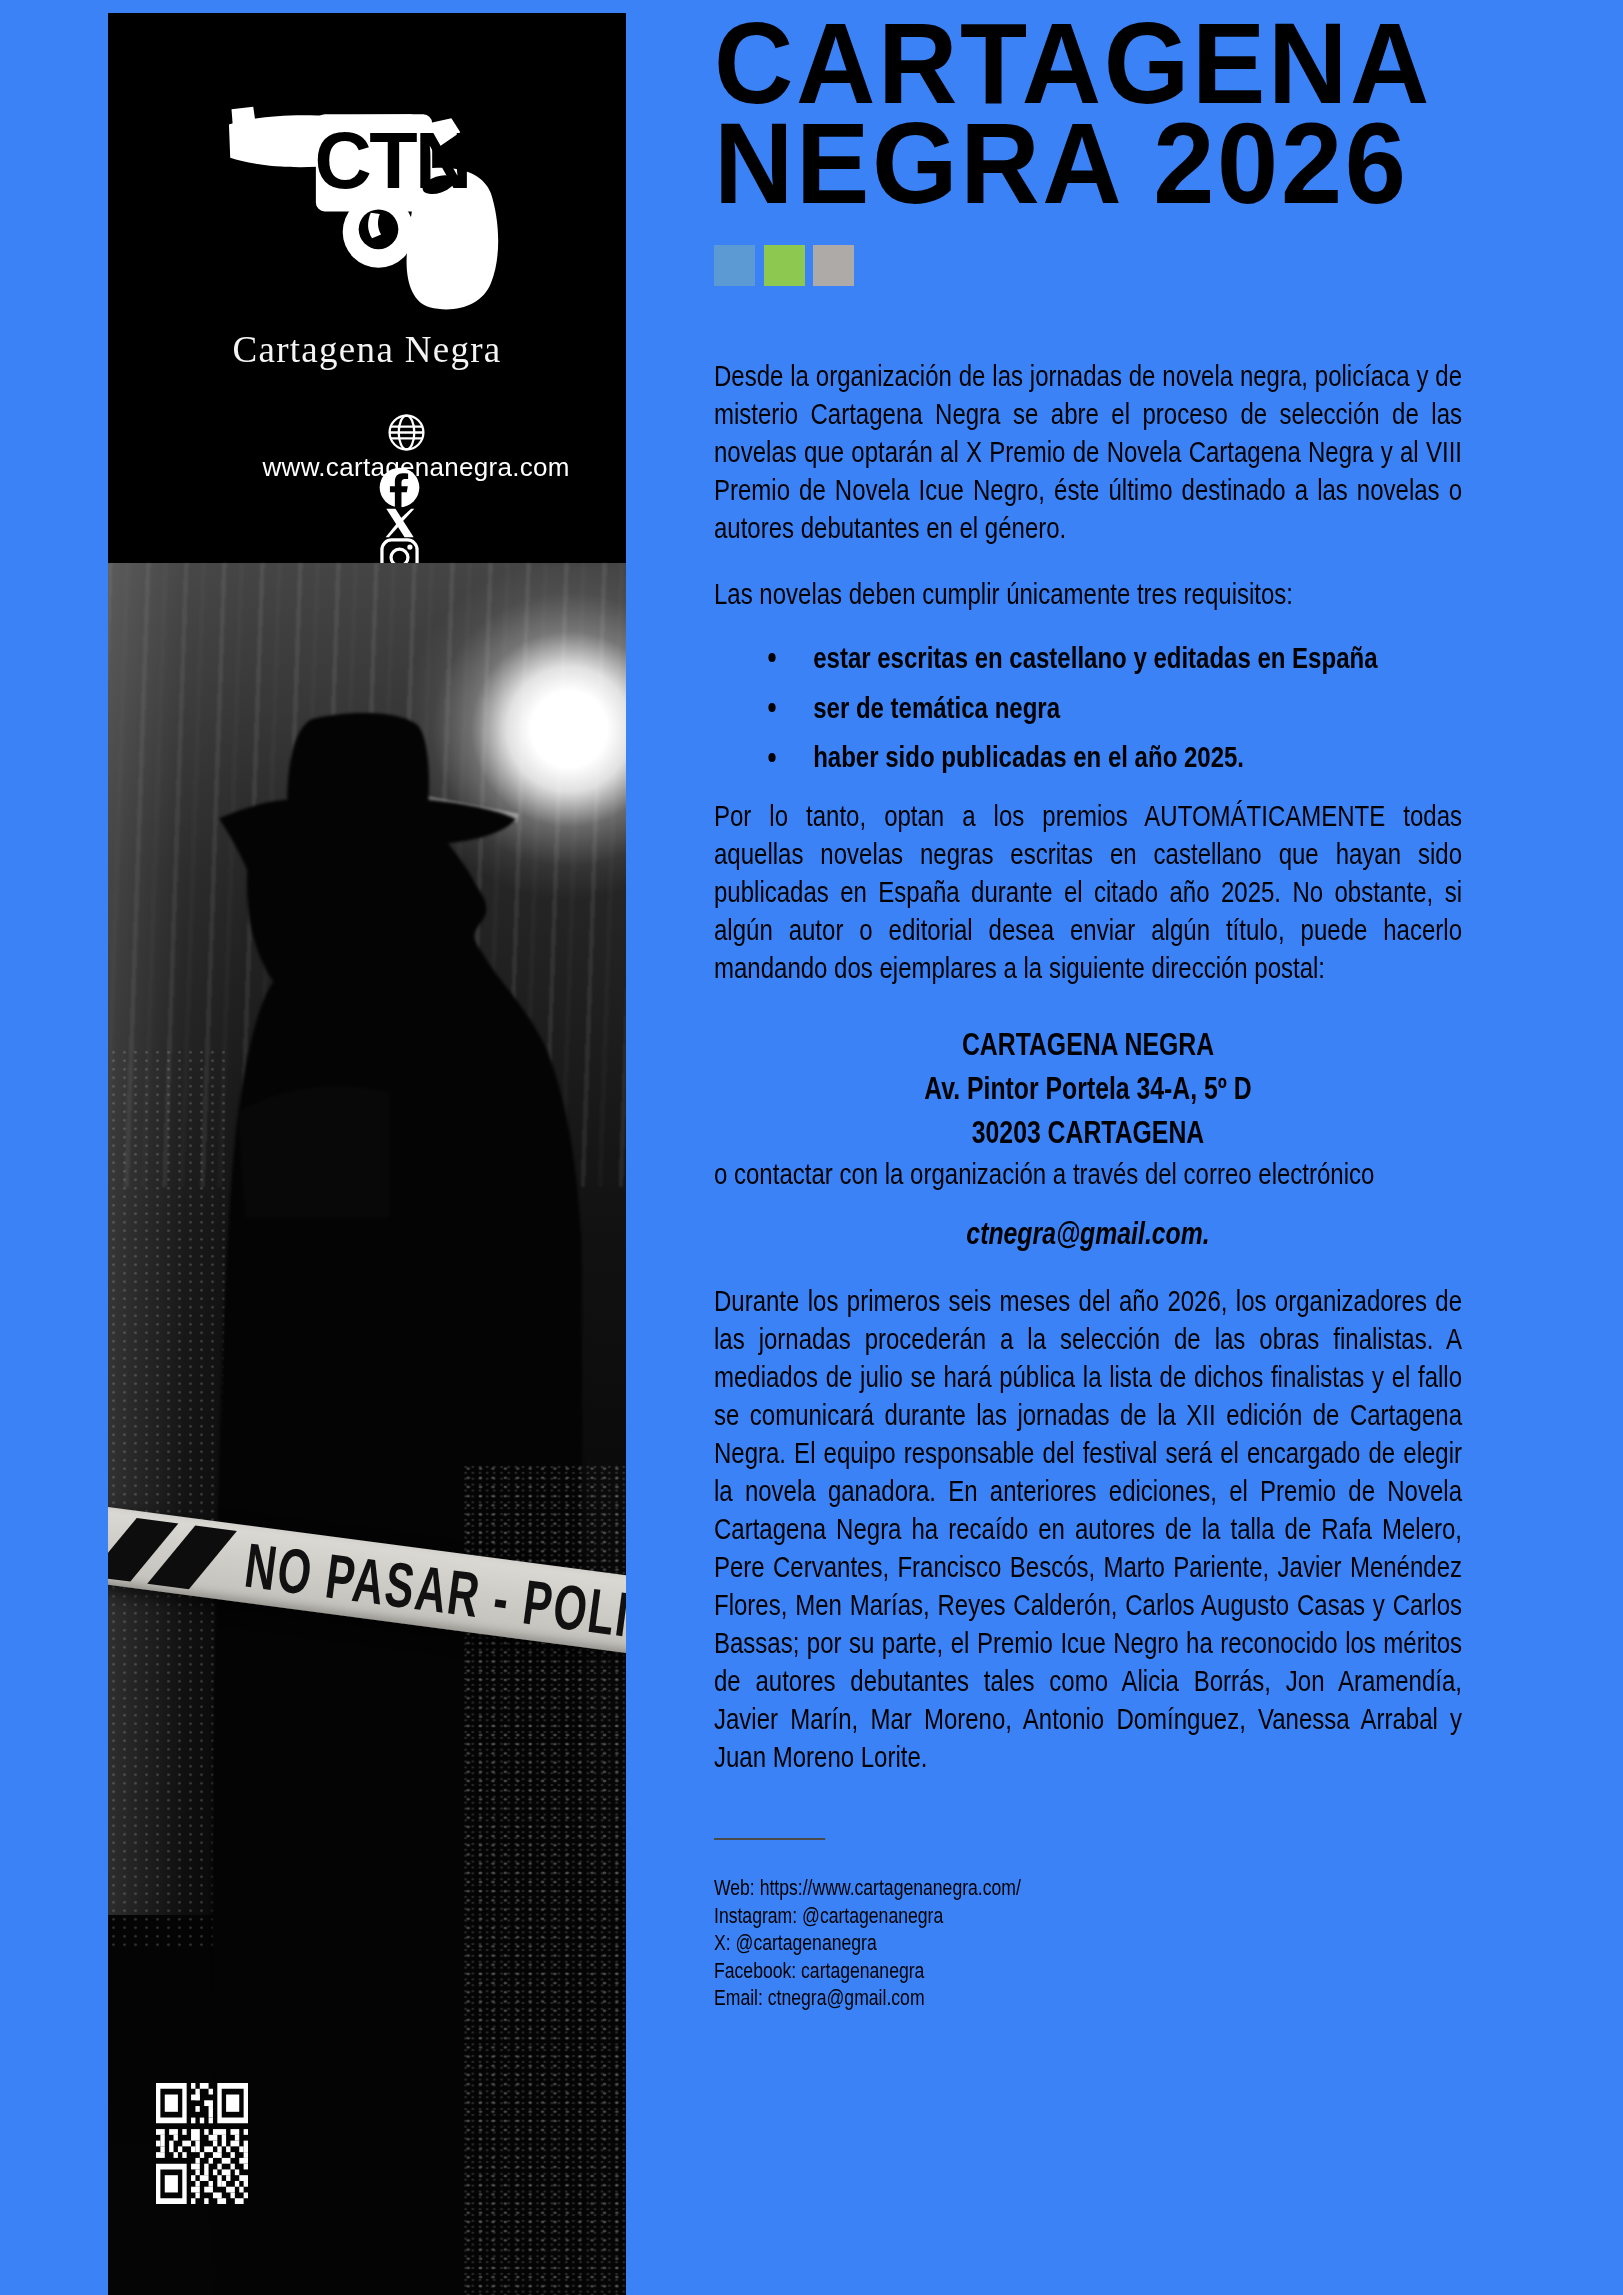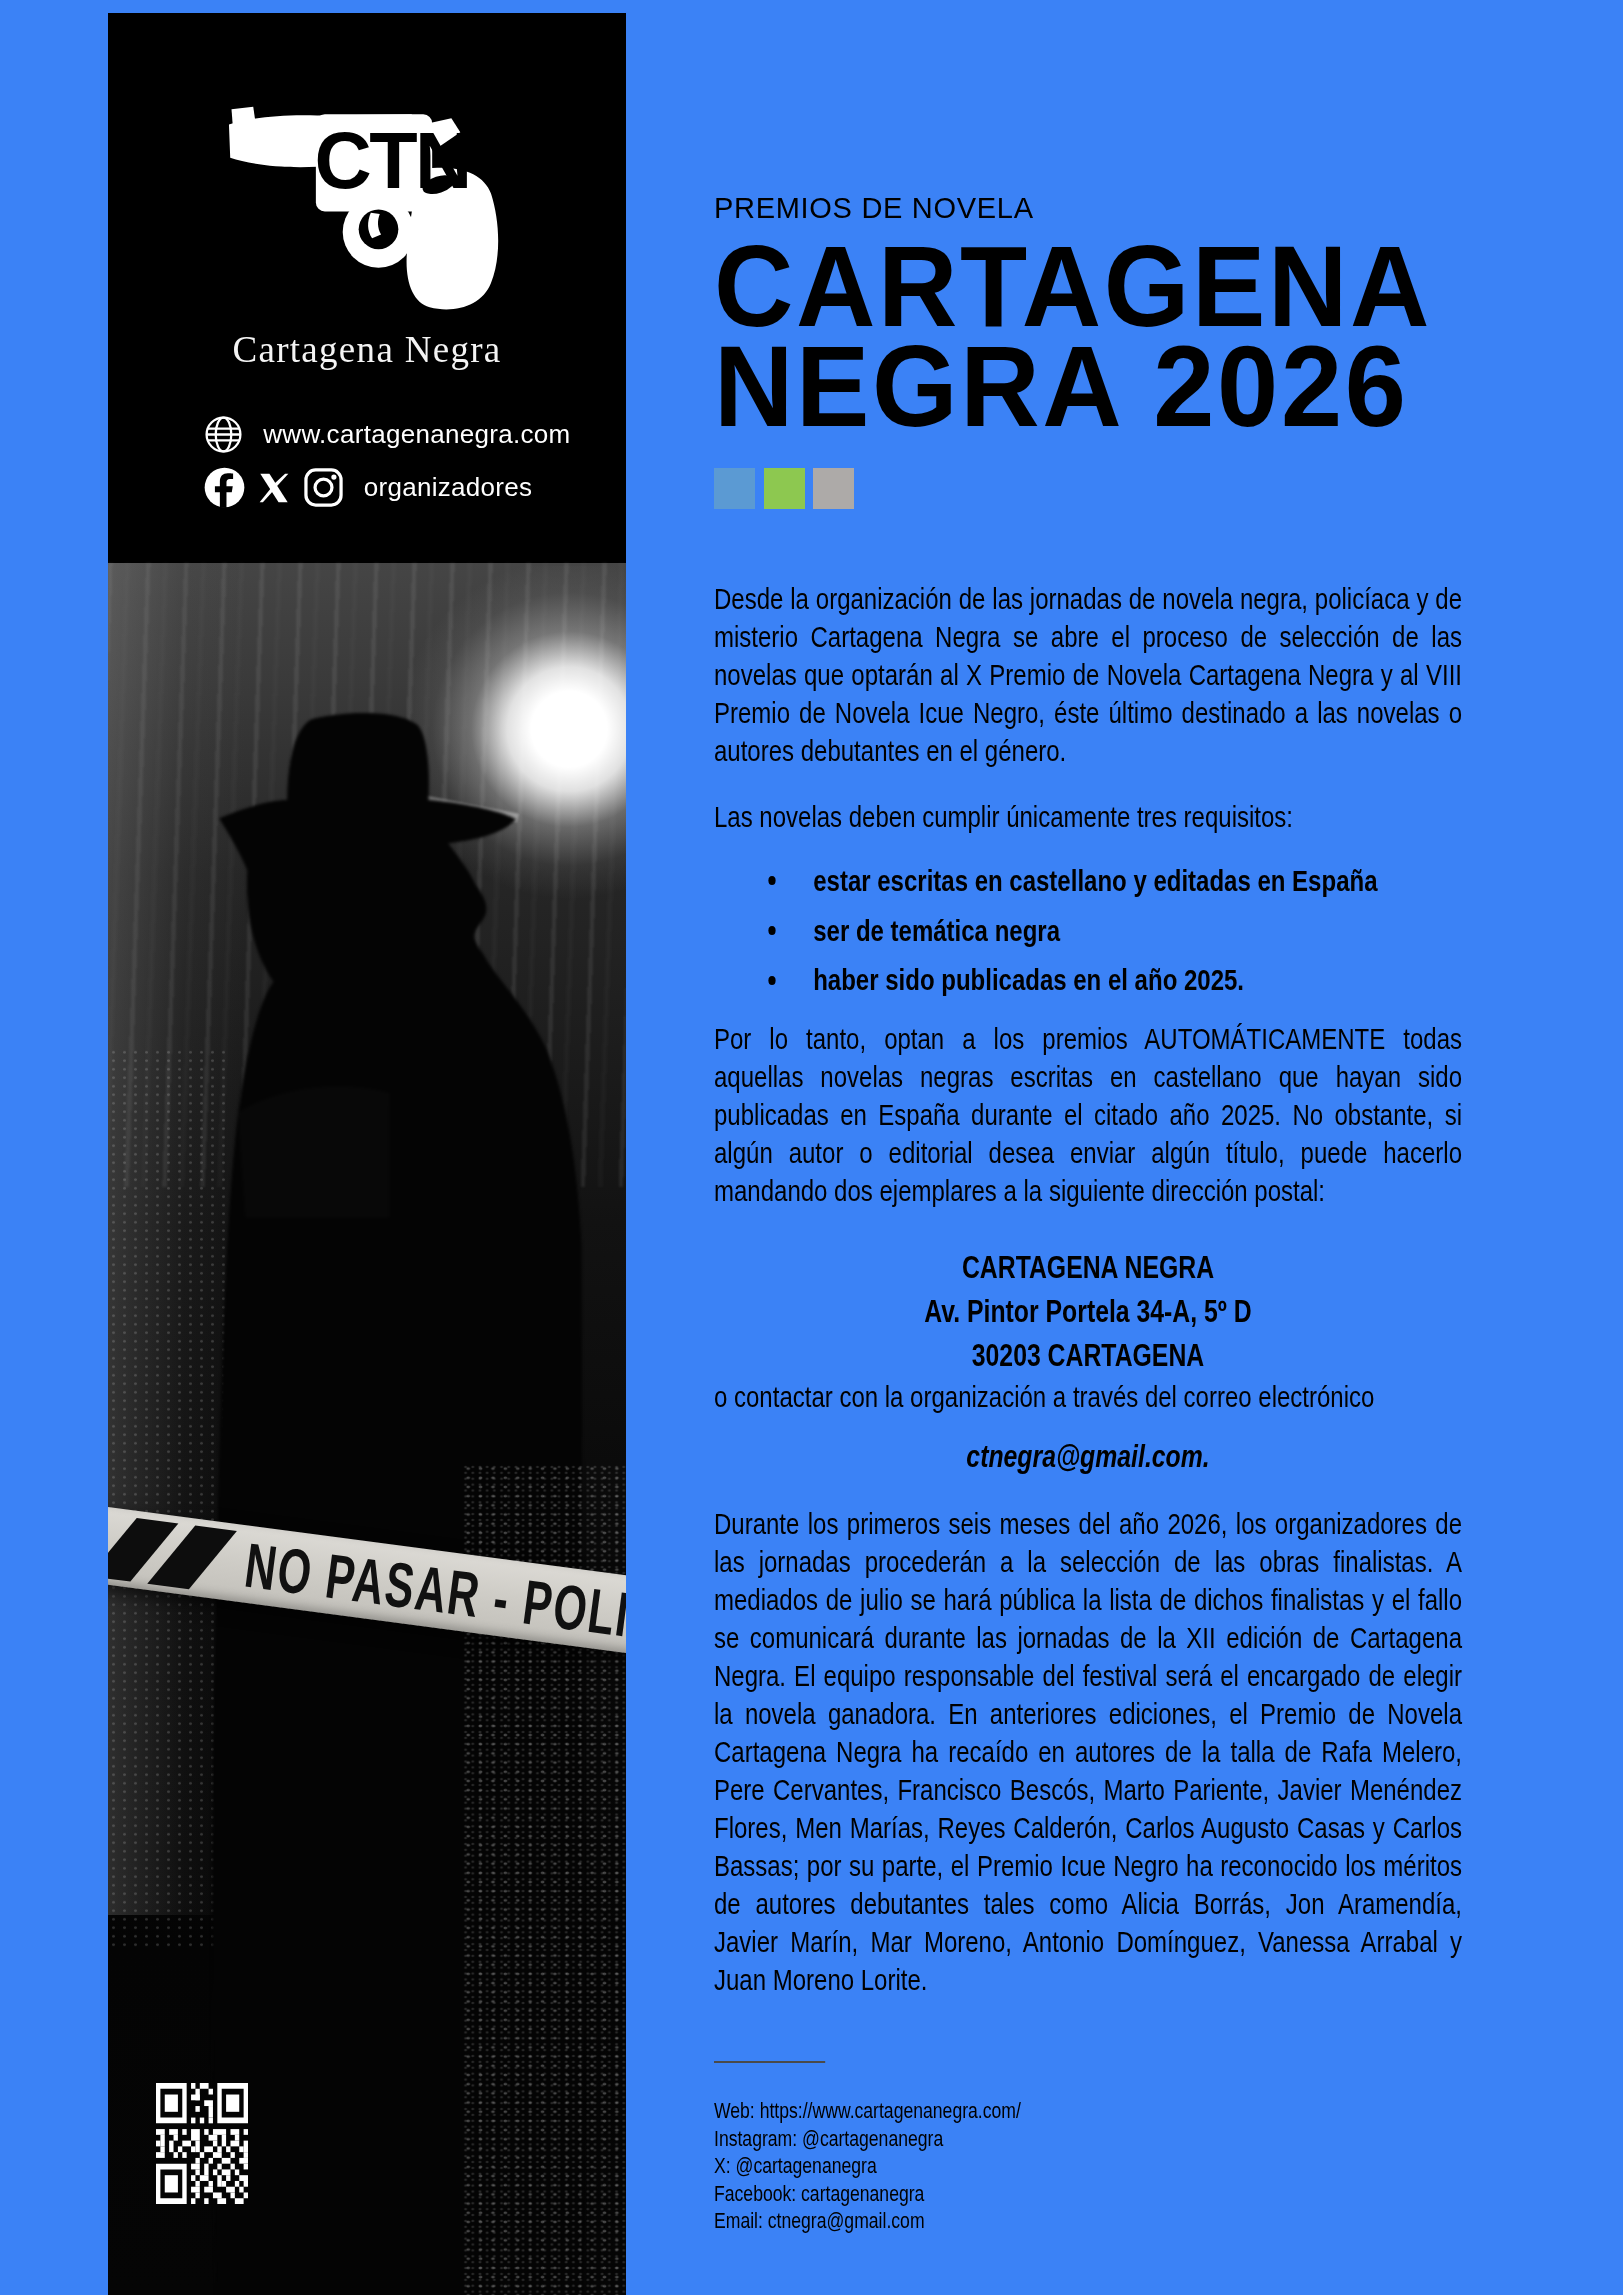--- a/index.html
+++ b/index.html
@@ -12,21 +12,21 @@
     position:absolute; left:108px; top:13px; width:518px; height:2282px;
     background:#000; overflow:hidden;
   }
   .gun-logo{ position:absolute; left:112px; top:73px; width:294px; height:233px;}
   .wordmark{
     position:absolute; left:0; top:315px; width:100%; text-align:center;
     color:#f4f4f4; font-family:"Liberation Serif", serif; font-size:37px;
     letter-spacing:1.3px;
   }
   .contact{ position:absolute; left:96px; top:400px; width:406px; color:#fff;}
-  .c-row{ display:flex; align-items:center; height:42px; margin-bottom:11.8px;}
+  .c-row{ display:flex; align-items:center; height:42px; margin-bottom:11.8px;flex-direction:column;}
   .c-ico{ width:41px; display:flex; justify-content:flex-start; align-items:center;}
   .c-txt{ font-size:26px; margin-left:18.3px; white-space:nowrap; letter-spacing:0.3px;}
   .soc-ico{ margin-right:14.4px; display:flex; align-items:center;}
   
   .photo{
     position:absolute; left:0; top:550px; width:518px; height:1733px;
     background:linear-gradient(180deg,#454545 0%,#3a3a3a 7%,#262626 18%,#121212 38%,#080808 58%,#040404 80%,#050505 100%);
   }
   .streaks{
     position:absolute; left:0; top:0; width:100%; height:36%;
@@ -297,21 +297,20 @@
         <rect x="8" y="20" width="1" height="1"></rect>
           <rect x="11" y="20" width="1" height="1"></rect>
           <rect x="14" y="20" width="2" height="1"></rect>
           <rect x="18" y="20" width="2" height="1"></rect>
       </g>
     </svg>
   </div>
 
   <div class="content">
 
-    <div class="kicker">PREMIOS DE NOVELA</div>
 
     <div class="title">
       <div>CARTAGENA</div>
       <div>NEGRA 2026</div>
     </div>
 
     <div class="squares">
       <span class="sq" style="background: rgb(91, 154, 211);"></span>
       <span class="sq" style="background: rgb(141, 200, 80);"></span>
       <span class="sq" style="background: rgb(173, 170, 168);"></span>

